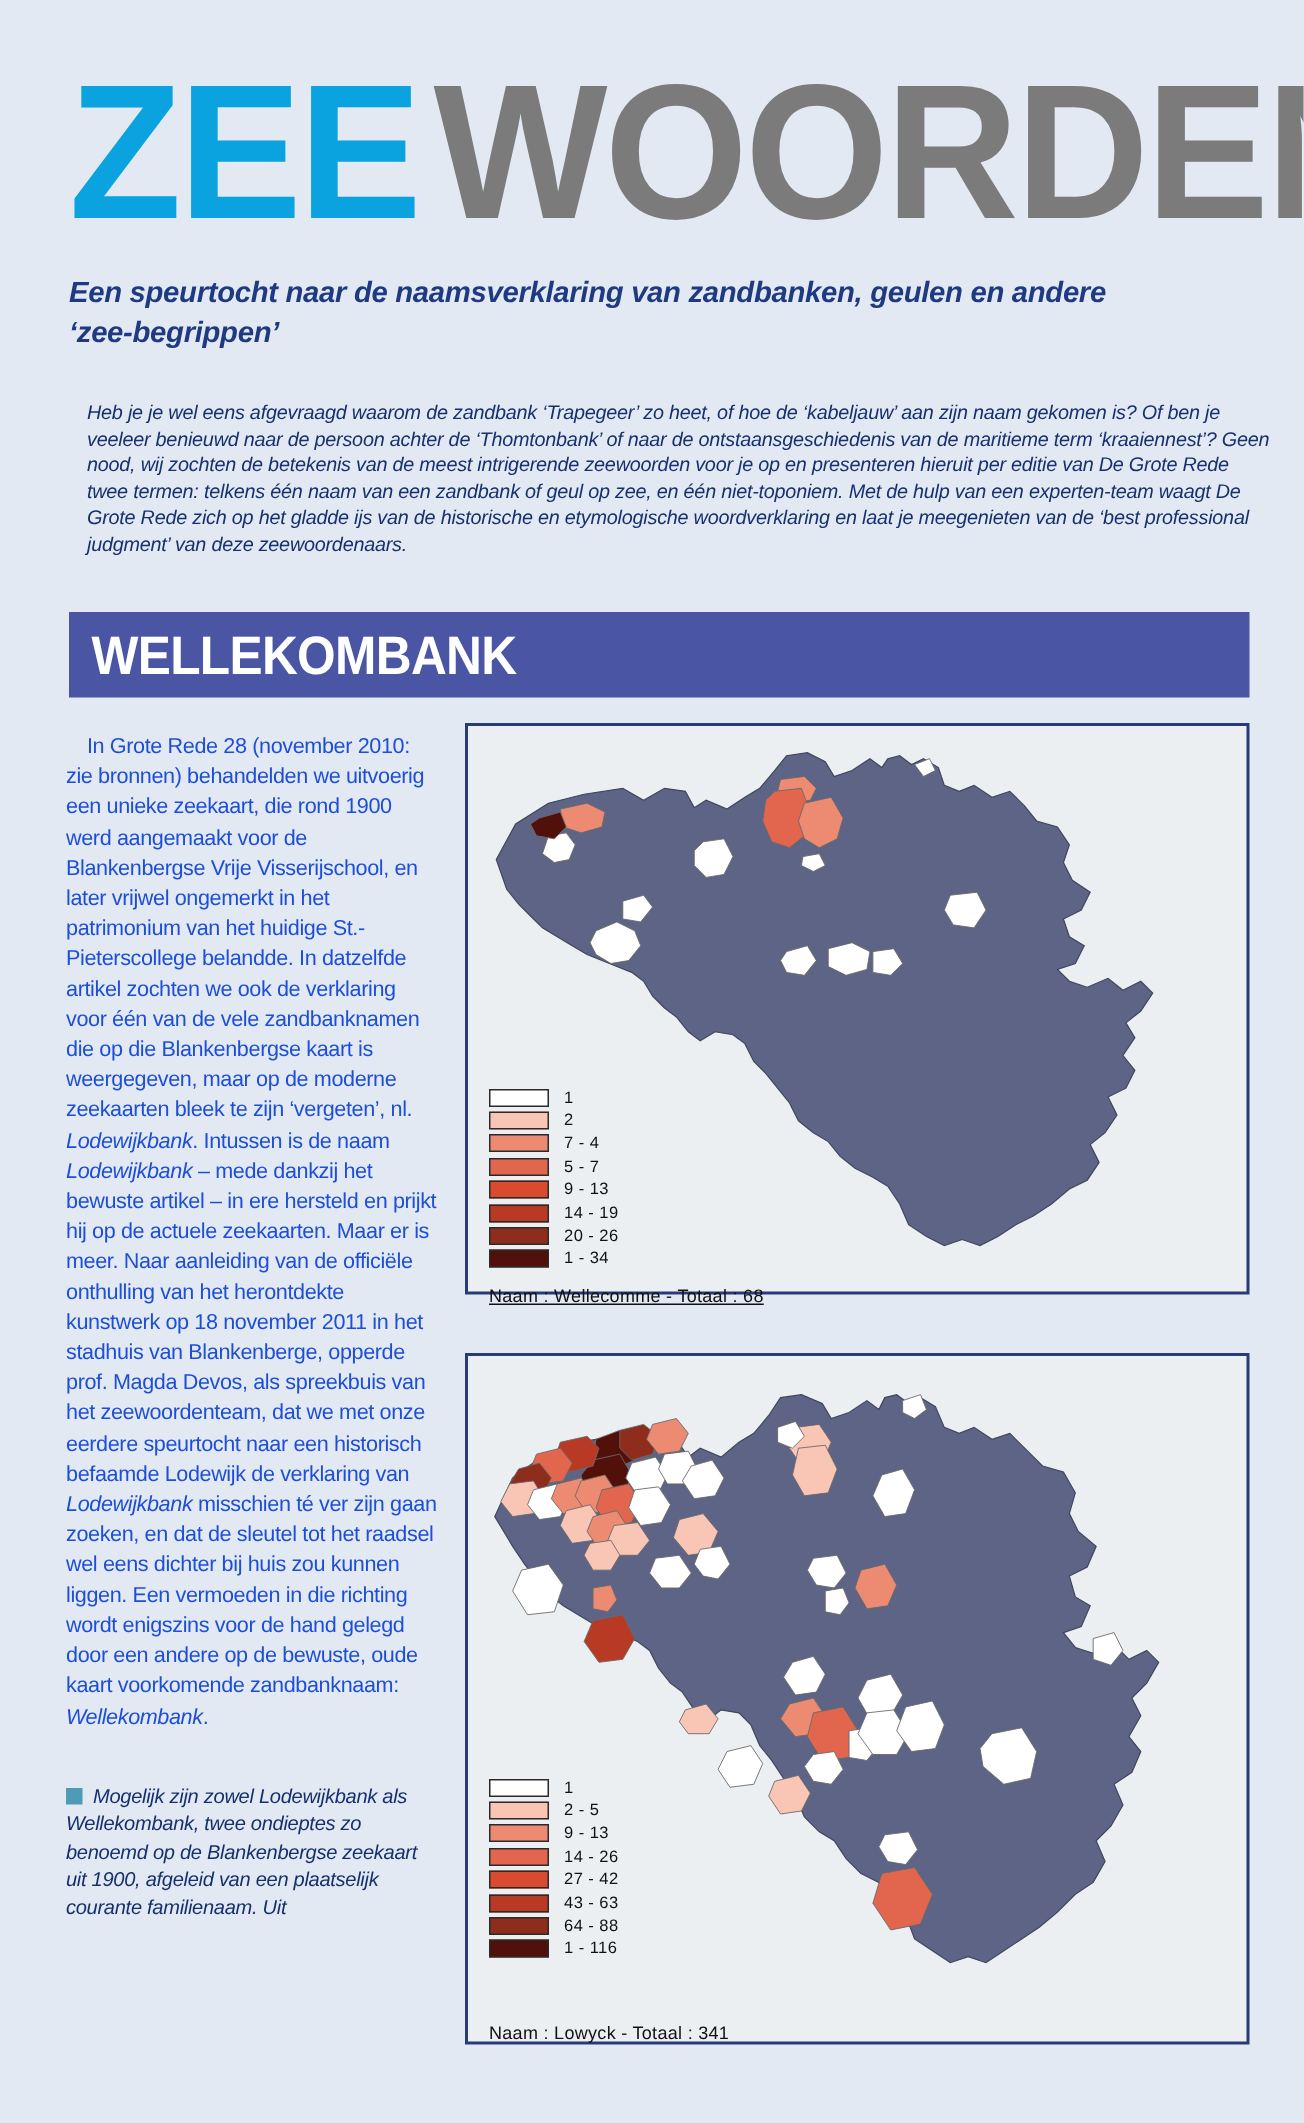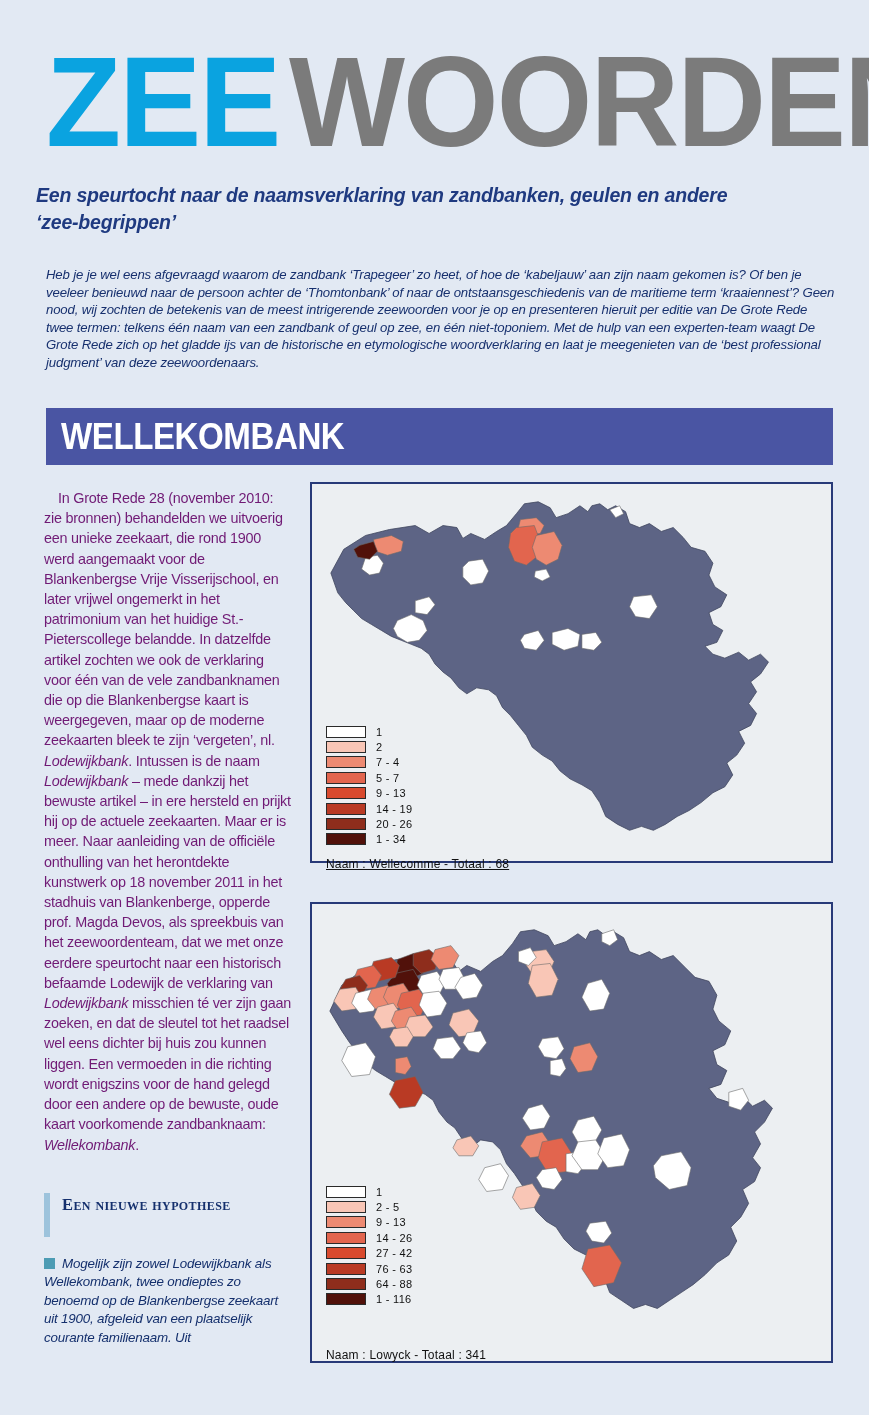--- a/index.html
+++ b/index.html
@@ -34,35 +34,35 @@
     transform-origin: left center;
     display: inline-block;
     vertical-align: middle;
     line-height: 1;
   }
   .mast-zee { color: #0aa3e0; }
   .mast-woorden { color: #7b7b7b; }
 
   .subtitle {
     position: absolute;
-    left: 36px;
+    left: 46px;
     top: 182px;
     width: 700px;
     font-family: "Liberation Sans", sans-serif;
     font-style: italic;
     font-weight: bold;
     font-size: 19.5px;
     line-height: 27px;
     color: #1f3a80;
     letter-spacing: -0.2px;
   }
 
   .intro {
     position: absolute;
-    left: 46px;
+    left: 58px;
     top: 266px;
     width: 790px;
     font-family: "Liberation Sans", sans-serif;
     font-style: italic;
     font-size: 13.2px;
     line-height: 17.6px;
     color: #17306e;
     letter-spacing: -0.15px;
   }
 
@@ -93,21 +93,21 @@
   .col-left {
     position: absolute;
     left: 44px;
     top: 488px;
     width: 248px;
   }
   .body-par {
     font-family: "Liberation Sans", sans-serif;
     font-size: 14.4px;
     line-height: 20.2px;
-    color: #701a75;
+    color: #1d4ed8;
     text-align: left;
     letter-spacing: -0.25px;
     text-indent: 14px;
     margin: 0;
   }
   .body-par i { font-style: italic; }
 
   .hyp-head-wrap {
     position: relative;
     margin-top: 40px;
@@ -235,24 +235,20 @@
 
 <div class="intro">Heb je je wel eens afgevraagd waarom de zandbank ‘Trapegeer’ zo heet, of hoe de ‘kabeljauw’ aan zijn naam gekomen is? Of ben je veeleer benieuwd naar de persoon achter de ‘Thomtonbank’ of naar de ontstaansgeschiedenis van de maritieme term ‘kraaiennest’? Geen nood, wij zochten de betekenis van de meest intrigerende zeewoorden voor je op en presenteren hieruit per editie van De Grote Rede twee termen: telkens één naam van een zandbank of geul op zee, en één niet-toponiem. Met de hulp van een experten-team waagt De Grote Rede zich op het gladde ijs van de historische en etymologische woordverklaring en laat je meegenieten van de ‘best professional judgment’ van deze zeewoordenaars.</div>
 
 <div class="banner">
   <div class="banner-title">WELLEKOMBANK</div>
 </div>
 
 <div class="col-left">
   <p class="body-par"><span>In Grote Rede 28 (november 2010: zie bronnen) behandelden we uitvoerig een unieke zeekaart, die rond 1900 werd aangemaakt voor de Blankenbergse Vrije Visserijschool, en later vrijwel ongemerkt in het patrimonium van het huidige St.-Pieterscollege belandde. In datzelfde artikel zochten we ook de verklaring voor één van de vele zandbanknamen die op die Blankenbergse kaart is weergegeven, maar op de moderne zeekaarten bleek te zijn ‘vergeten’, nl. </span><i>Lodewijkbank</i><span>. Intussen is de naam </span><i>Lodewijkbank</i><span> – mede dankzij het bewuste artikel – in ere hersteld en prijkt hij op de actuele zeekaarten.  Maar er is meer. Naar aanleiding van de officiële onthulling van het herontdekte kunstwerk op 18 november 2011 in het stadhuis van Blankenberge, opperde prof. Magda Devos, als spreekbuis van het zeewoordenteam, dat we met onze eerdere speurtocht naar een historisch befaamde Lodewijk de verklaring van </span><i>Lodewijkbank</i><span> misschien té ver zijn gaan zoeken, en dat de sleutel tot het raadsel wel eens dichter bij huis zou kunnen liggen. Een vermoeden in die richting wordt enigszins voor de hand gelegd door een andere op de bewuste, oude kaart voorkomende zandbanknaam: </span><i>Wellekombank</i><span>.</span></p>
 
-  <div class="hyp-head-wrap">
-    <span class="hyp-bar"></span>
-    <div class="hyp-head">Een nieuwe hypothese</div>
-  </div>
 
 
   <div class="note-block"><span class="note-bullet"></span><span>Mogelijk zijn zowel Lodewijkbank als Wellekombank, twee ondieptes zo benoemd op de Blankenbergse zeekaart uit 1900, afgeleid van een plaatselijk courante familienaam. Uit </span></div>
 </div>
 
 <div class="map-panel" id="map-panel-1">
   <svg class="map-svg" viewBox="0 0 523 381" preserveAspectRatio="none">
 
     <g>
       <path d="M19 90 L32 66 L54 52 L78 46 L104 42 L118 50 L132 42 L146 44 L152 55 L160 50 L174 56 L186 48 L196 42 L206 30 L214 20 L228 18 L240 24 L246 34 L258 30 L270 22 L278 28 L282 22 L290 20 L298 26 L306 22 L316 28 L320 40 L330 44 L340 40 L352 48 L364 44 L374 54 L382 64 L396 68 L404 80 L400 92 L406 104 L418 112 L412 124 L400 130 L404 142 L414 148 L408 160 L396 164 L404 172 L416 176 L430 170 L440 178 L452 172 L460 180 L452 192 L442 200 L448 210 L440 222 L448 232 L442 244 L430 250 L436 262 L428 274 L418 282 L424 294 L416 306 L404 312 L392 322 L380 330 L368 336 L356 344 L344 350 L332 346 L320 350 L308 344 L296 336 L290 322 L282 310 L272 304 L260 298 L250 290 L242 280 L232 274 L222 266 L216 254 L208 244 L200 234 L192 226 L186 214 L178 208 L166 206 L156 212 L148 206 L140 196 L132 190 L124 182 L118 172 L110 166 L100 162 L90 158 L80 154 L70 148 L60 142 L50 136 L42 128 L34 120 L26 110 Z" fill="#5d6485" stroke="#40465e" stroke-width="0.8"></path>
@@ -395,21 +391,21 @@
       <div class="legend-row">
         <span class="legend-swatch" style="background: rgb(226, 101, 78);"></span>
         <span class="legend-label">14 - 26</span>
       </div>
       <div class="legend-row">
         <span class="legend-swatch" style="background: rgb(217, 74, 46);"></span>
         <span class="legend-label">27 - 42</span>
       </div>
       <div class="legend-row">
         <span class="legend-swatch" style="background: rgb(185, 58, 36);"></span>
-        <span class="legend-label">76 - 63</span>
+        <span class="legend-label">43 - 63</span>
       </div>
       <div class="legend-row">
         <span class="legend-swatch" style="background: rgb(142, 45, 28);"></span>
         <span class="legend-label">64 - 88</span>
       </div>
       <div class="legend-row">
         <span class="legend-swatch" style="background: rgb(81, 17, 10);"></span>
         <span class="legend-label">1 - 116</span>
       </div>
     </div>

